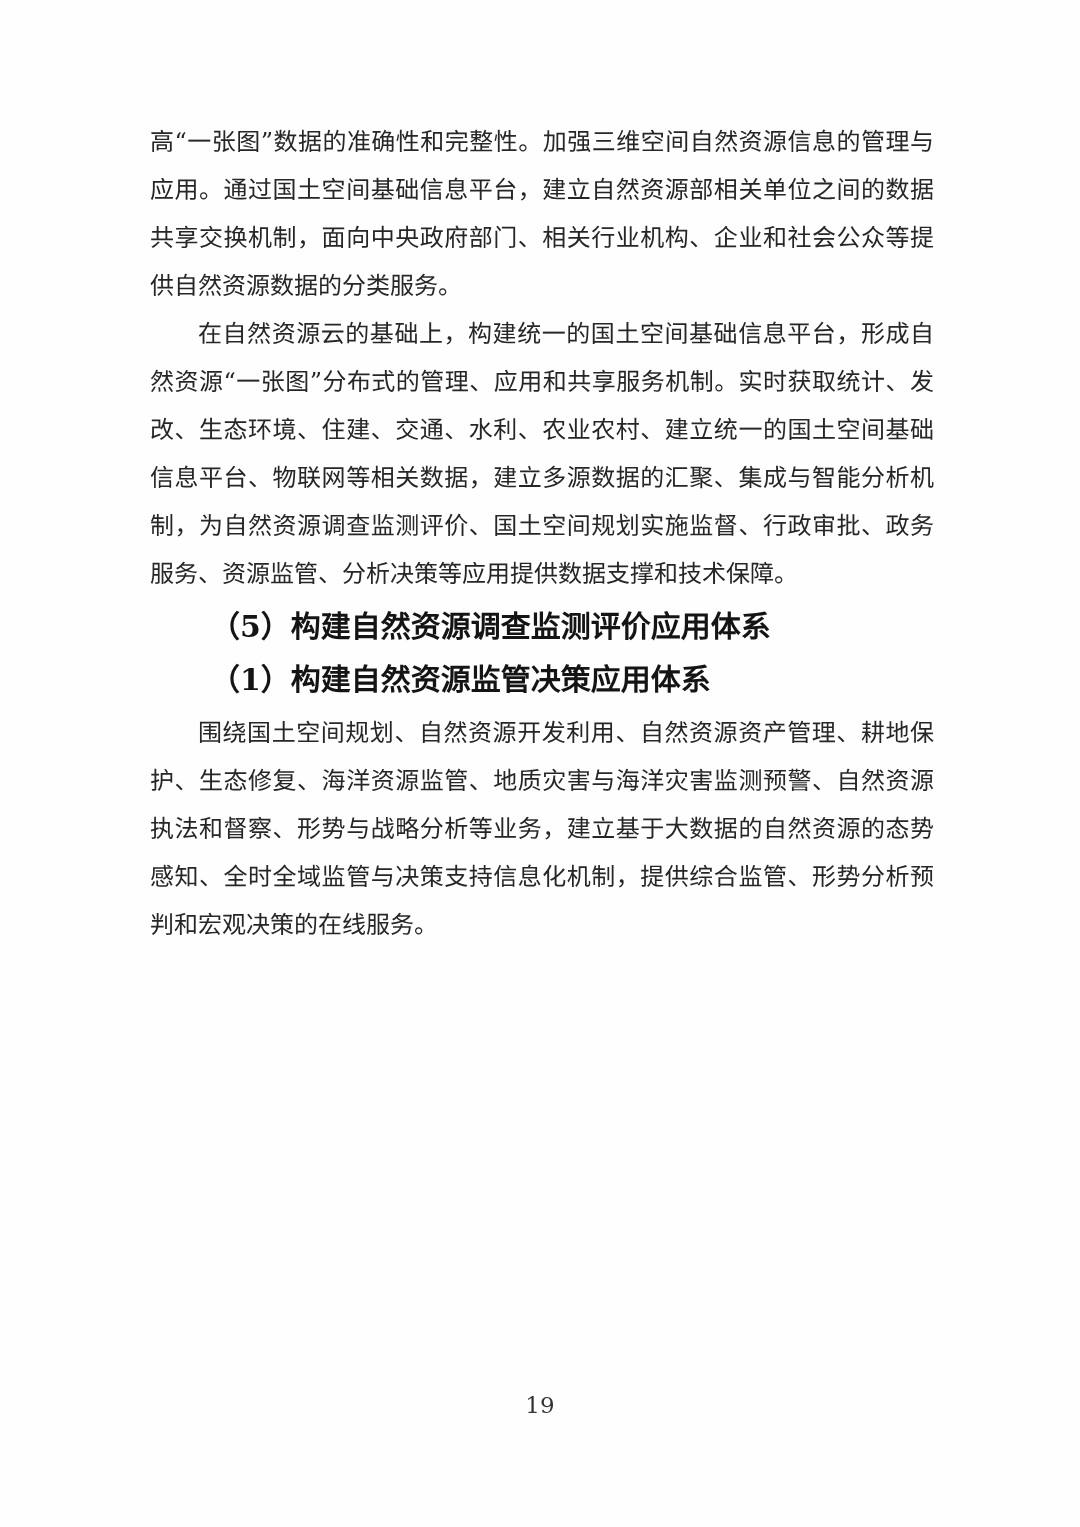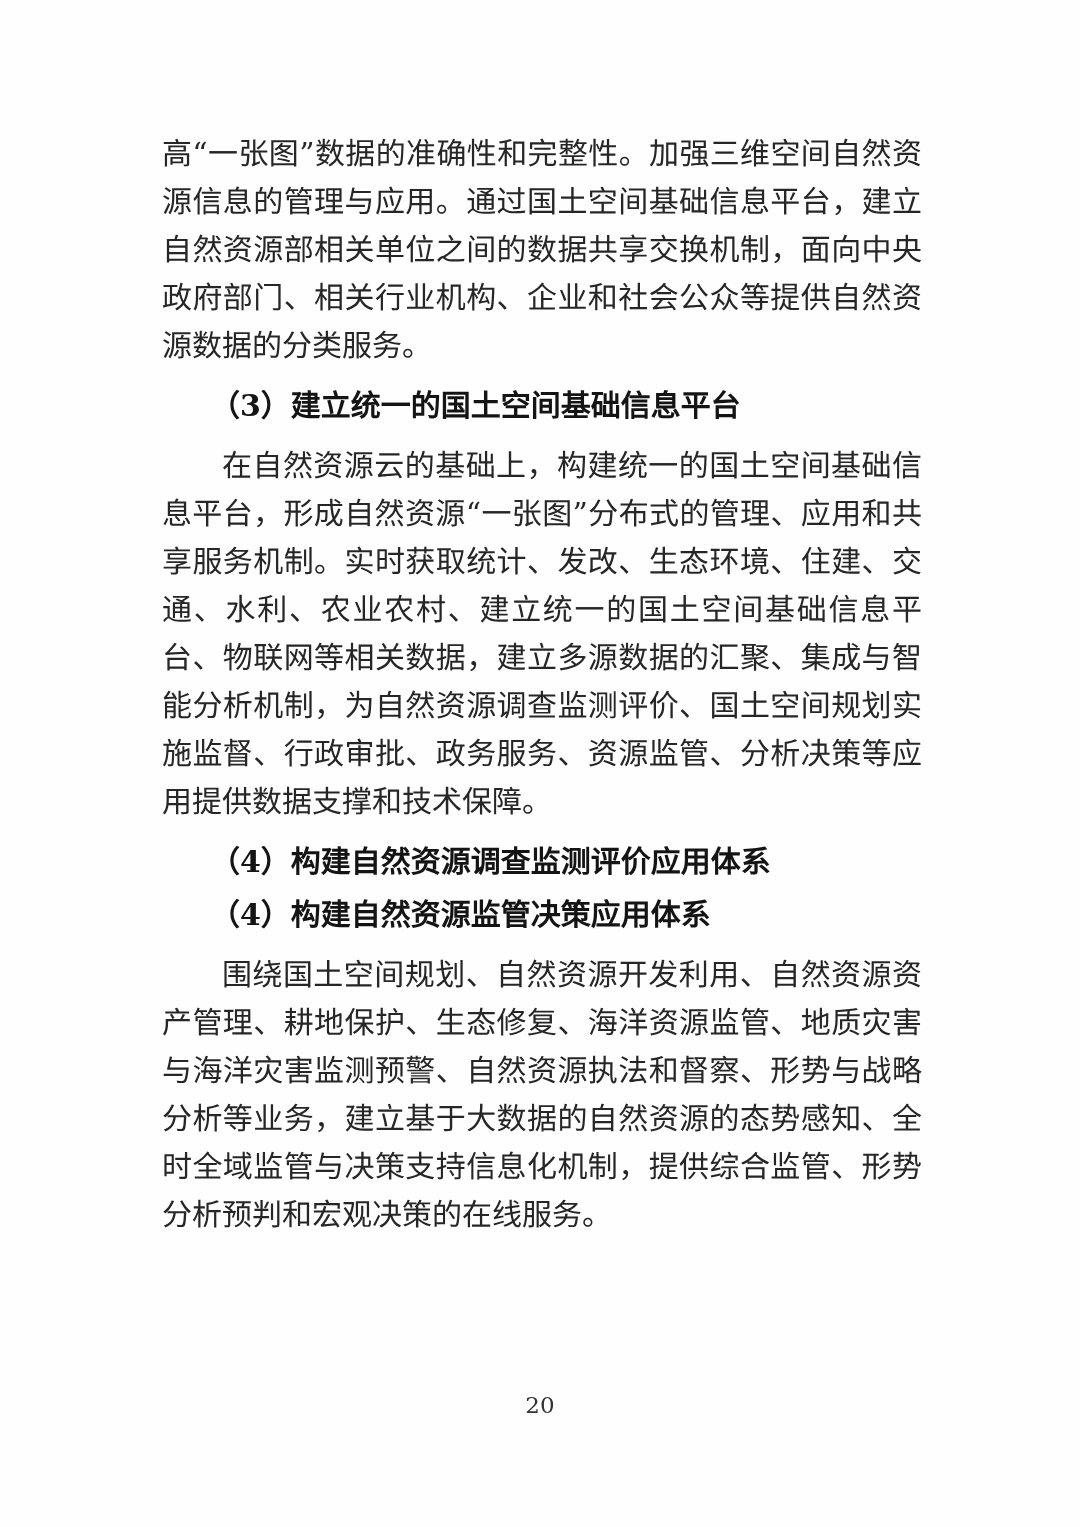--- a/index.html
+++ b/index.html
@@ -17,25 +17,25 @@
     overflow: hidden;
     box-sizing: border-box;
   }
   .doc-content {
     position: absolute;
     left: 150px;
     top: 118px;
     width: 784px;
   }
   .para {
-    font-size: 30px;
+    font-size: 24px;
     line-height: 48px;
     text-align: justify;
     text-indent: 2em;
-    margin: 12px;
+    margin: 0;
     color: #262626;
   }
   .para.continuation {
     text-indent: 0;
   }
   .heading {
     font-size: 30px;
     line-height: 48px;
     font-weight: bold;
     text-indent: 2em;
@@ -53,20 +53,19 @@
     color: #333333;
     font-family: "DejaVu Serif", "Liberation Serif", serif;
   }
 </style>
 </head>
 <body>
 
 <div class="doc-page">
   <div class="doc-content">
     <p class="para continuation">高“一张图”数据的准确性和完整性。加强三维空间自然资源信息的管理与应用。通过国土空间基础信息平台，建立自然资源部相关单位之间的数据共享交换机制，面向中央政府部门、相关行业机构、企业和社会公众等提供自然资源数据的分类服务。</p>
-    <h3 class="heading">（3）建立统一的国土空间基础信息平台</h3>
     <p class="para">在自然资源云的基础上，构建统一的国土空间基础信息平台，形成自然资源“一张图”分布式的管理、应用和共享服务机制。实时获取统计、发改、生态环境、住建、交通、水利、农业农村、建立统一的国土空间基础信息平台、物联网等相关数据，建立多源数据的汇聚、集成与智能分析机制，为自然资源调查监测评价、国土空间规划实施监督、行政审批、政务服务、资源监管、分析决策等应用提供数据支撑和技术保障。</p>
-    <h3 class="heading">（4）构建自然资源调查监测评价应用体系</h3>
-    <h3 class="heading">（4）构建自然资源监管决策应用体系</h3>
+    <h3 class="heading">（5）构建自然资源调查监测评价应用体系</h3>
+    <h3 class="heading">（1）构建自然资源监管决策应用体系</h3>
     <p class="para">围绕国土空间规划、自然资源开发利用、自然资源资产管理、耕地保护、生态修复、海洋资源监管、地质灾害与海洋灾害监测预警、自然资源执法和督察、形势与战略分析等业务，建立基于大数据的自然资源的态势感知、全时全域监管与决策支持信息化机制，提供综合监管、形势分析预判和宏观决策的在线服务。</p>
   </div>
-  <div class="page-number">20</div>
+  <div class="page-number">19</div>
 </div>
 
 </body></html>

